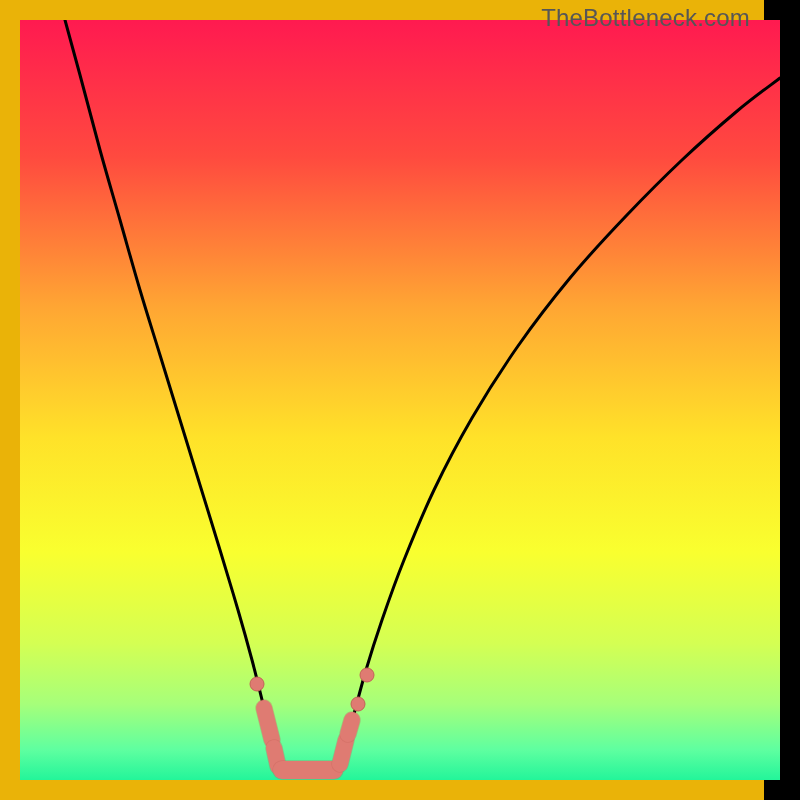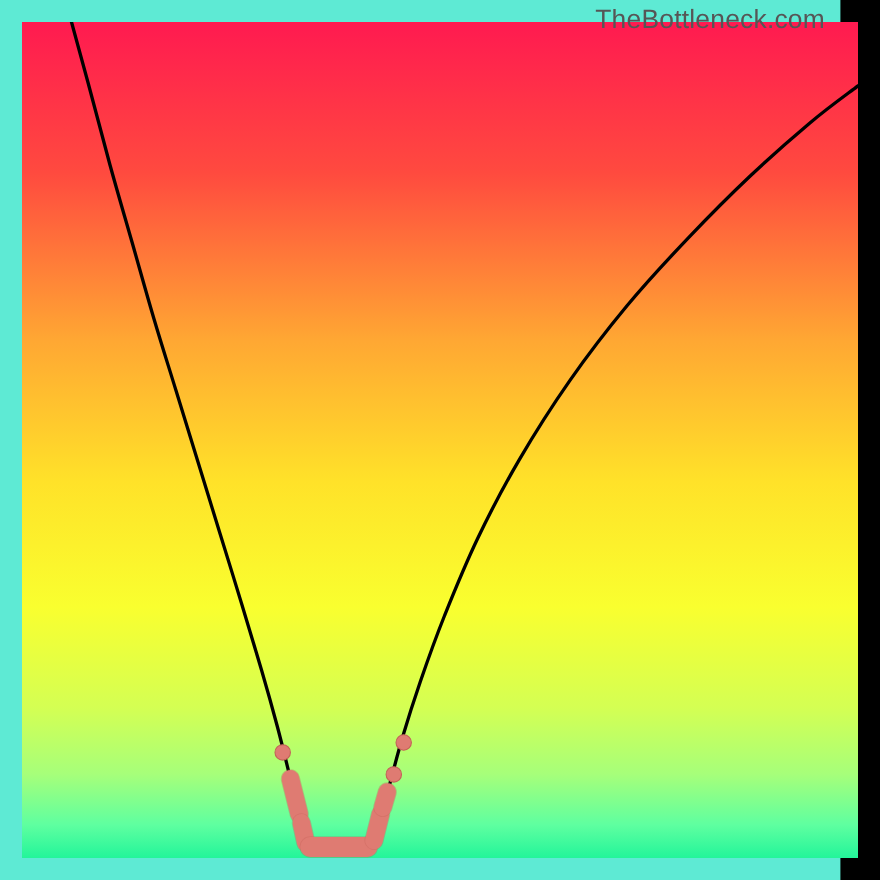--- a/index.html
+++ b/index.html
@@ -1,21 +1,21 @@
 <!DOCTYPE html>
 <html><head>
 <meta charset="utf-8">
 <style>
   * { margin: 0; padding: 0; box-sizing: border-box; }
   html, body { width: 800px; height: 800px; overflow: hidden; background: #000; }
   .stage {
     position: relative;
     width: 764px;
     height: 800px;
-    background: #5eead4;
+    background: #eab308;
   }
   .watermark {
     position: absolute;
     top: 4px;
     right: 14px;
     font-family: Arial, Helvetica, sans-serif;
     font-size: 24px;
     font-weight: 500;
     color: #565656;
     letter-spacing: 0.2px;

